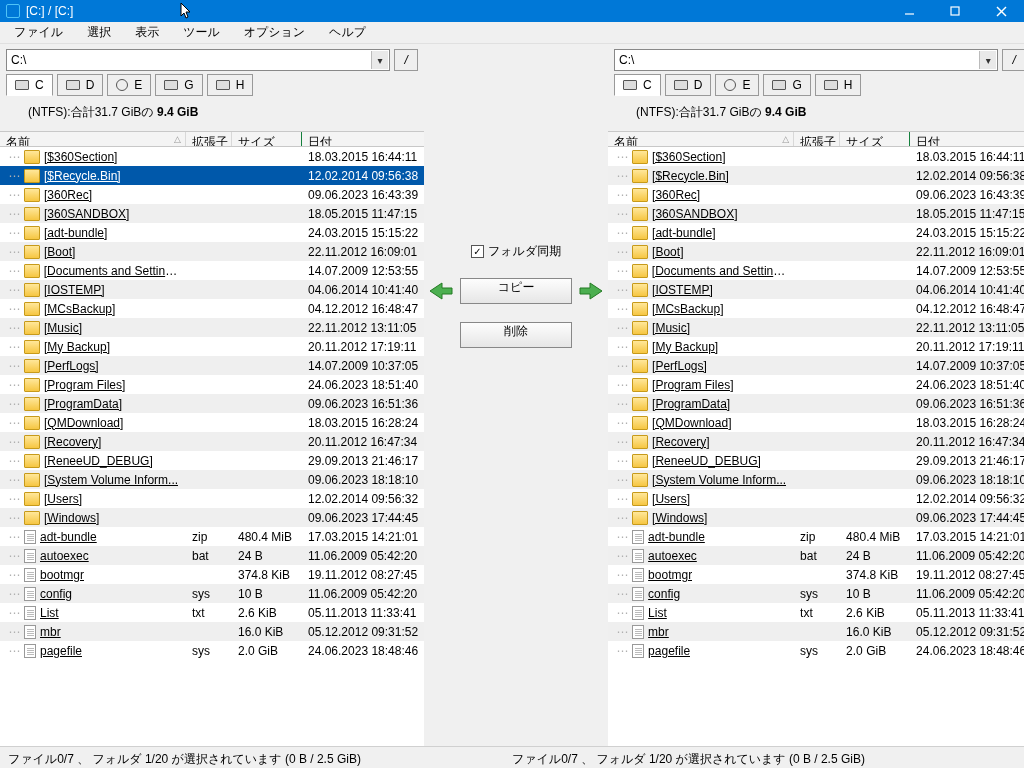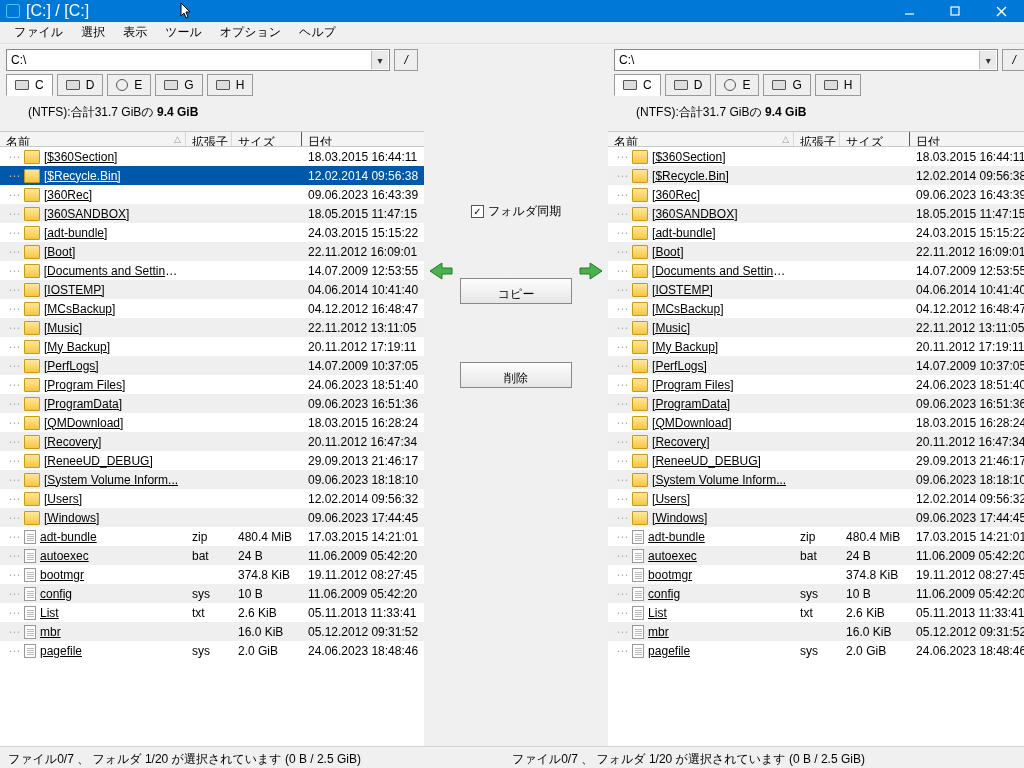--- a/index.html
+++ b/index.html
@@ -1,23 +1,23 @@
 <!DOCTYPE html>
 <html><head>
 <meta charset="utf-8">
 <style>
 * { box-sizing: border-box; margin: 0; padding: 0; font-family: "MS PGothic", "Tahoma", sans-serif; font-size: 12px; }
 html, body { width: 1024px; height: 768px; overflow: hidden; background: #f0f0f0; }
 .titlebar { height: 22px; background: #0078d7; color: #fff; display: flex; align-items: center; padding-left: 6px; position: relative; }
 .titlebar .app-icon { width: 14px; height: 14px; margin-right: 6px; display: inline-block; border: 1px solid #4fc3f7; border-radius: 2px; }
-.titlebar .title { font-size: 16px; }
+.titlebar .title { font-size: 12px; }
 .titlebar .cursor { position: absolute; left: 180px; top: 2px; width: 14px; height: 18px; }
 .win-btns { position: absolute; right: 0; top: 0; display: flex; height: 22px; }
 .win-btn { width: 46px; display: flex; align-items: center; justify-content: center; color: #fff; }
-.menubar { height: 22px; background: #f0f0f0; display: flex; align-items: center; padding: 0 6px; gap: 2px; border-bottom: 1px solid #e0e0e0;}
+.menubar { height: 22px; background: #f0f0f0; display: flex; align-items: center; padding: 0 6px; gap: 8px; border-bottom: 1px solid #e0e0e0;}
 .menubar .menu-item { padding: 2px 8px; }
 .work { display: flex; height: calc(768px - 22px - 22px - 22px); }
 .panel { width: 440px; display: flex; flex-direction: column; background: #fff; }
 .panel.right { width: 440px; }
 .mid { flex: 1; display: flex; flex-direction: column; align-items: center; justify-content: center; gap: 18px; background: #f0f0f0; padding: 0 4px;}
 .pathrow { height: 28px; display: flex; align-items: center; padding: 6px 6px 2px 6px; gap: 4px; background:#f0f0f0;}
 .path-combo { flex: 1; height: 22px; border: 1px solid #888; background: #fff; display: flex; align-items: center; padding: 0 4px; position: relative; }
 .path-combo .dd { position: absolute; right: 1px; top: 1px; width: 17px; height: 18px; background: #e9e9e9; border-left: 1px solid #bbb; display: flex; align-items:center; justify-content:center; font-size:10px; color:#333;}
 .path-btn { width: 24px; height: 22px; border: 1px solid #999; background: #efefef; display: flex; align-items: center; justify-content: center; font-style: italic; }
 .drive-tabs { display: flex; gap: 4px; padding: 2px 6px 4px 6px; background:#f0f0f0; }
@@ -46,21 +46,21 @@
 .ficon { width: 16px; height: 14px; display: inline-block; }
 .ficon.folder { background: linear-gradient(#ffe79a,#f6c642); border:1px solid #c79a1a; border-radius:1px; }
 .ficon.file   { background: #fff; border:1px solid #999; position:relative; width:12px; height:14px;}
 .ficon.file::after{content:""; position:absolute; left:2px; top:3px; width:7px; height:1px; background:#bbb; box-shadow:0 2px 0 #bbb,0 4px 0 #bbb,0 6px 0 #bbb;}
 .fname { padding-left: 2px; overflow:hidden; text-overflow:ellipsis; white-space:nowrap; max-width:148px;text-decoration:underline;}
 .statusbar { height: 22px; background: #f0f0f0; border-top: 1px solid #d0d0d0; display: flex; align-items: flex-end; padding: 0 8px; }
 .statusbar .s-left { width: 50%; }
 .statusbar .s-right { width: 50%; }
 .chk-row { display:flex; align-items:center; gap:4px; margin-top:-200px;}
 .chk { width:13px; height:13px; border:1px solid #555; background:#fff; display:flex; align-items:center; justify-content:center; font-size:10px;}
-.mid-btn { width: 112px; height: 26px; border: 1px solid #888; background: linear-gradient(#fdfdfd,#e6e6e6); display:flex; align-items:flex-end; justify-content:center;margin-top:40px;}
+.mid-btn { width: 112px; height: 26px; border: 1px solid #888; background: linear-gradient(#fdfdfd,#e6e6e6); display:flex; align-items:flex-start; justify-content:center;}
 .copy-row { display:flex; align-items:center; gap:6px;}
 .arrow { width:26px; height:20px; }
 .arrow.left svg, .arrow.right svg { width:26px; height:20px;}
 .panel-gap { height:4px; background:#f0f0f0;}
 </style>
 </head>
 <body>
 
 <div class="titlebar">
   <span class="app-icon"></span>

